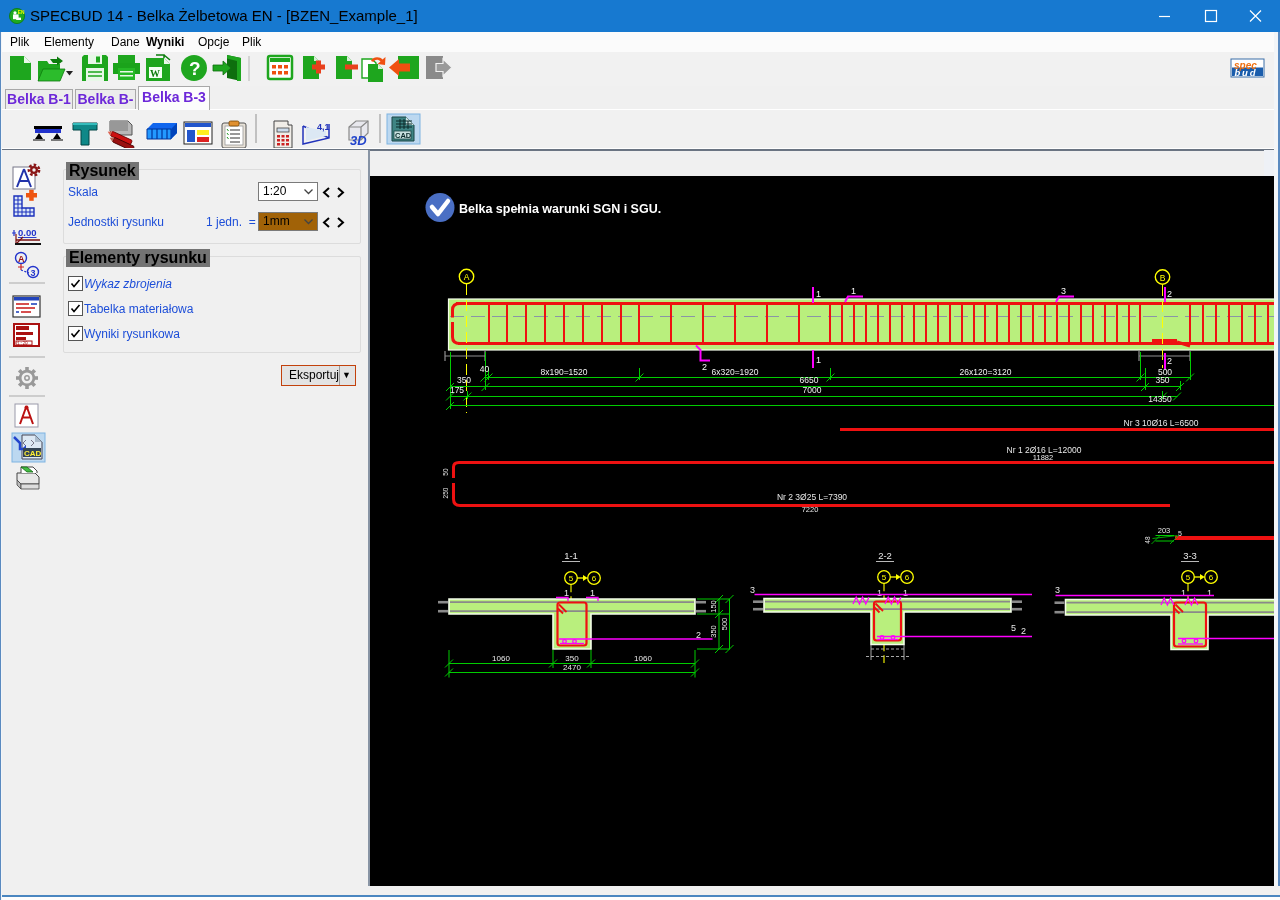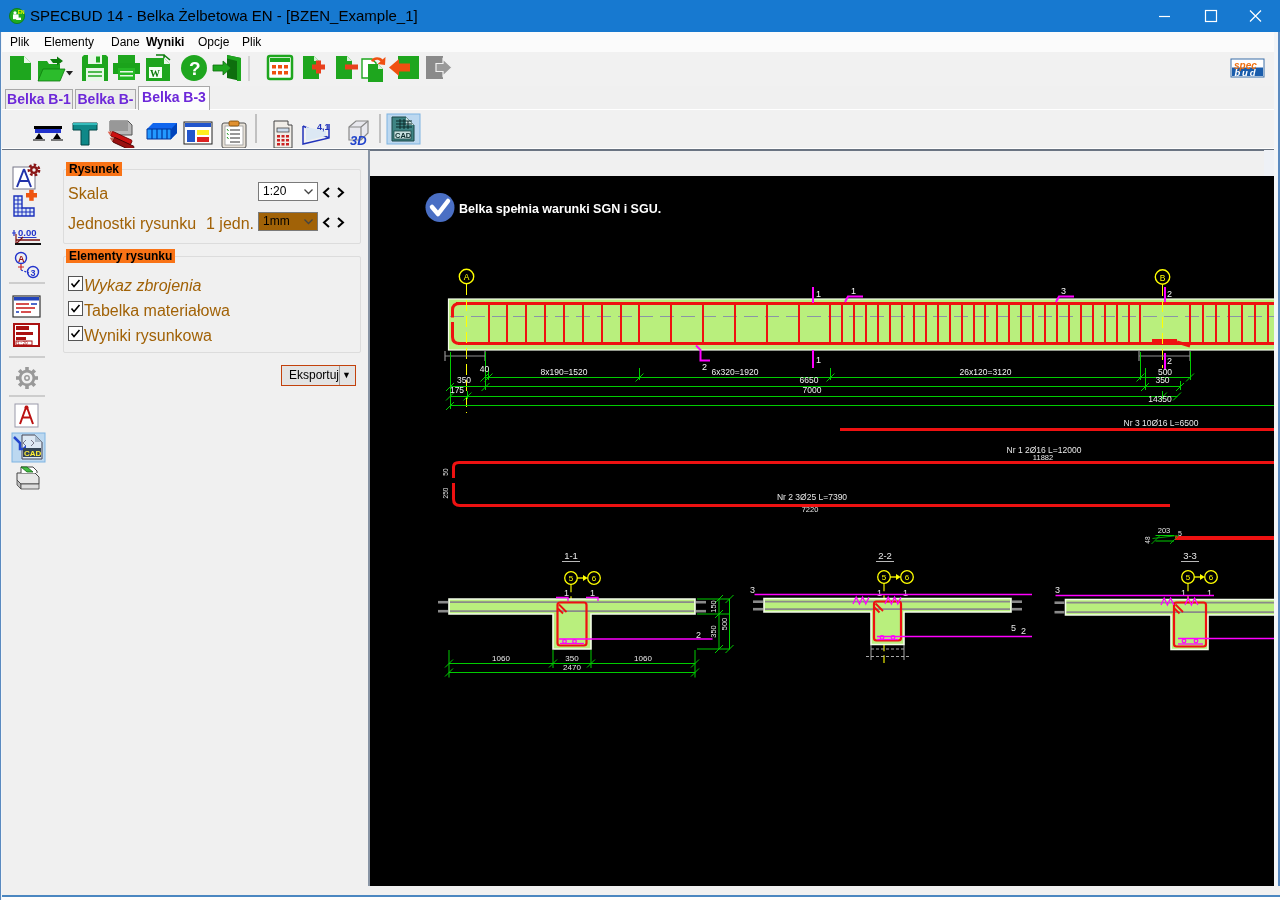--- a/index.html
+++ b/index.html
@@ -12,22 +12,22 @@
 .menu-item{position:absolute;top:3px;}
 #toolbar1{left:2px;top:52px;width:1276px;height:34px;background:#f1f1f1;}
 #tabbar{left:2px;top:86px;width:1276px;height:23px;background:#f0f0f0;}
 .tab{position:absolute;top:3px;height:19px;background:#ececec;border:1px solid #a8a8a8;border-bottom:none;font-size:14px;font-weight:bold;text-align:center;color:#6d28d9;}
 .tab.active{top:0;height:23px;background:#fcfcfc;z-index:3;}
 #toolbar2{left:2px;top:109px;width:1276px;height:39px;background:#f1f1f1;border-top:1px solid #fff;}
 #hsep{left:0;top:148px;width:1280px;height:3px;background:#6a7482;border-top:1px solid #fff;box-sizing:border-box;}
 #panel{left:2px;top:150px;width:366px;height:747px;background:#f0f0f0;}
 #vsep{left:368px;top:150px;width:2px;height:736px;background:#8894a4;}
 .groupbox{position:absolute;border:1px solid #dcdcdc;border-radius:2px;}
-.grouplabel{position:absolute;font-size:12px;font-weight:bold;background:#f97316;padding:0 3px;color:#000;}
-.lbl{position:absolute;font-size:16px;color:#a16207;}
+.grouplabel{position:absolute;font-size:16px;font-weight:bold;background:#737373;padding:0 3px;color:#000;}
+.lbl{position:absolute;font-size:12px;color:#1d4ed8;}
 .combo{position:absolute;width:60px;height:19px;border:1px solid #7a7a7a;background:#fff;font-size:12px;line-height:17px;padding-left:4px;box-sizing:border-box;}
 .combo .chev2{position:absolute;right:4px;top:6px;}
 .checkbox{position:absolute;width:13px;height:13px;border:1px solid #555;background:#fff;}
 .checkbox svg{position:absolute;left:0px;top:0px;}
 #btn-export{position:absolute;left:279px;top:215px;width:75px;height:21px;background:#e3e3e3;border:1px solid #c2410c;box-sizing:border-box;font-size:12px;}
 #cad-header{left:370px;top:156px;width:894px;height:20px;background:linear-gradient(#dde5ef,#b9c8da);border-top:1px solid #98a4b4;border-bottom:1px solid #7e8ea4;box-sizing:border-box;text-align:center;font-size:13px;font-weight:bold;color:#152440;line-height:18px;}
 #cad-right{left:1264px;top:150px;width:13px;height:736px;background:#eef1f6;}
 #canvas-wrap{left:370px;top:176px;width:907px;height:710px;background:#000;padding-left:47px;}
 #borderR{left:1274px;top:32px;width:4px;height:868px;background:#f2f5f8;}
 #borderR2{left:1278px;top:32px;width:2px;height:868px;background:#5a8ac0;}

